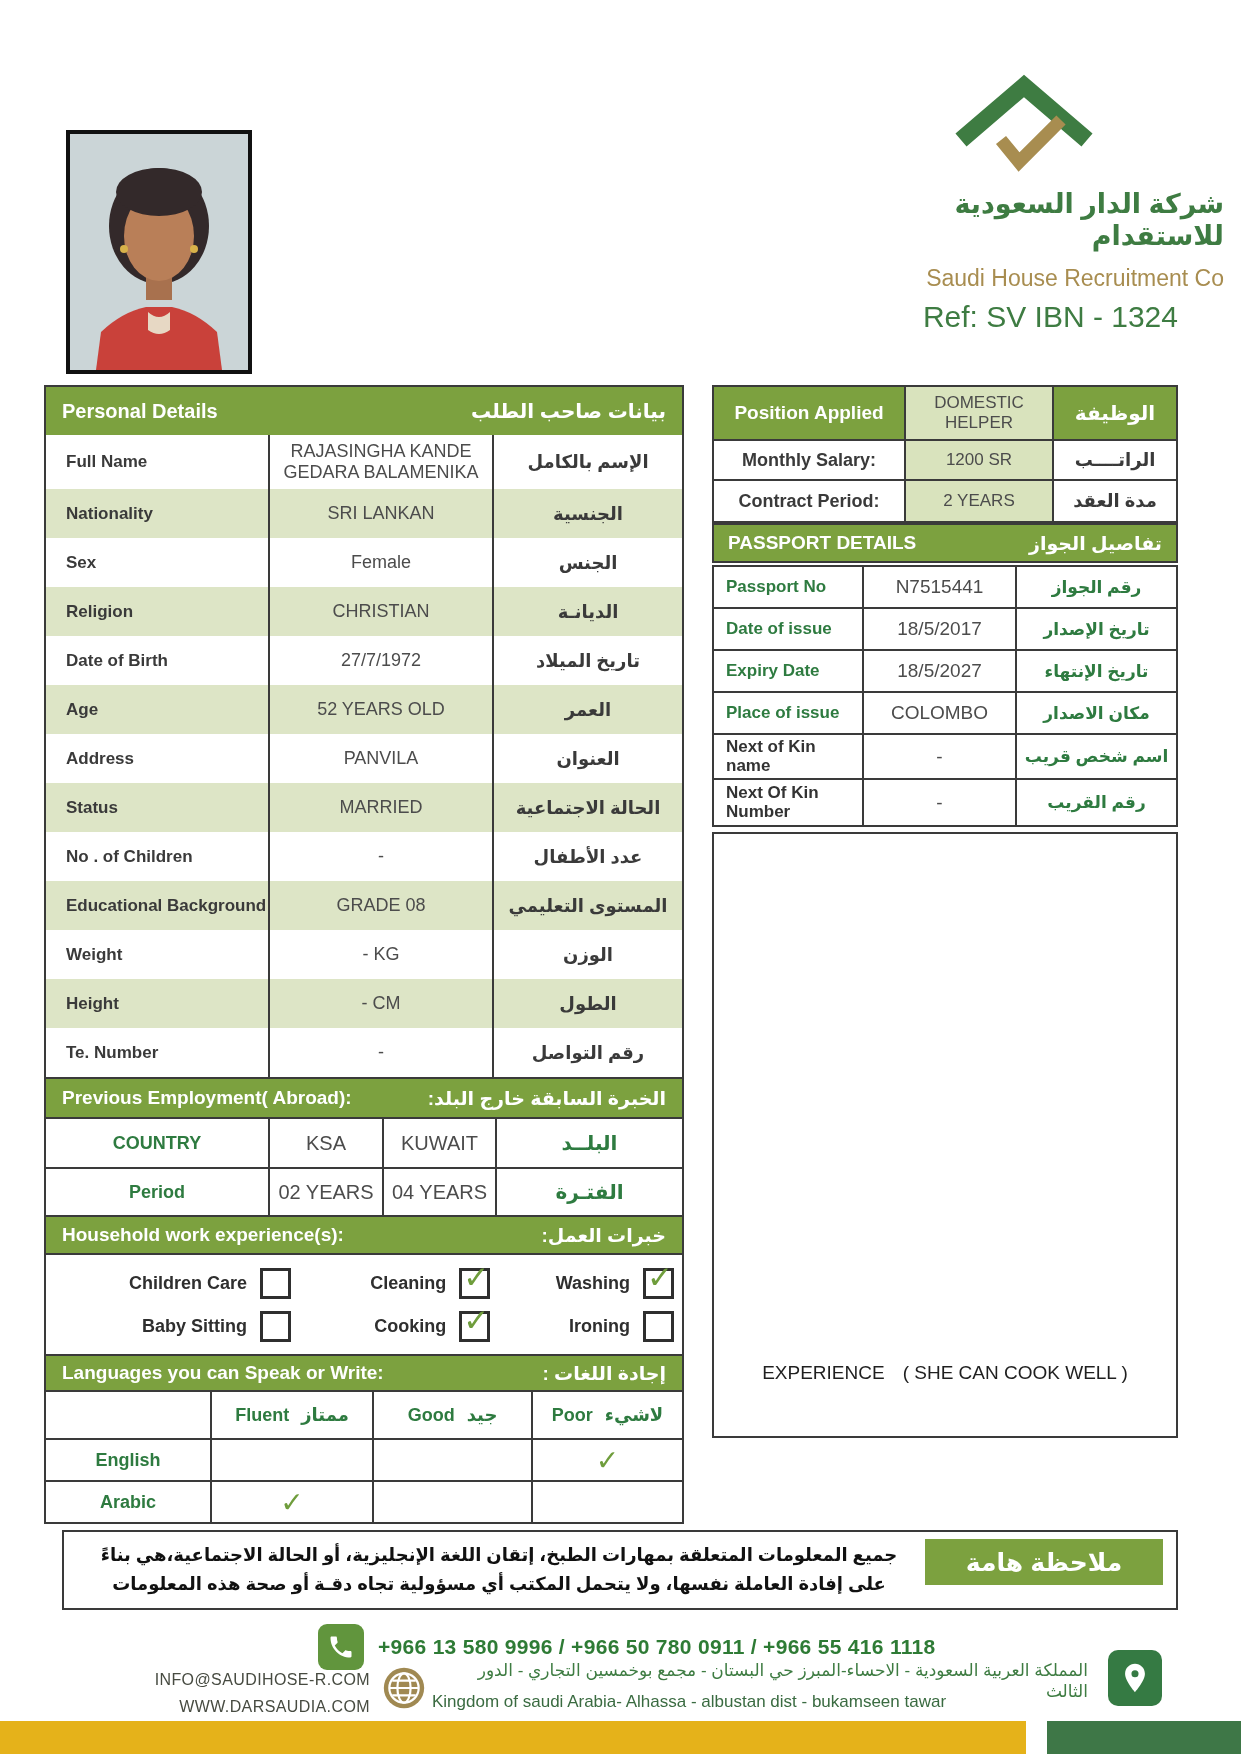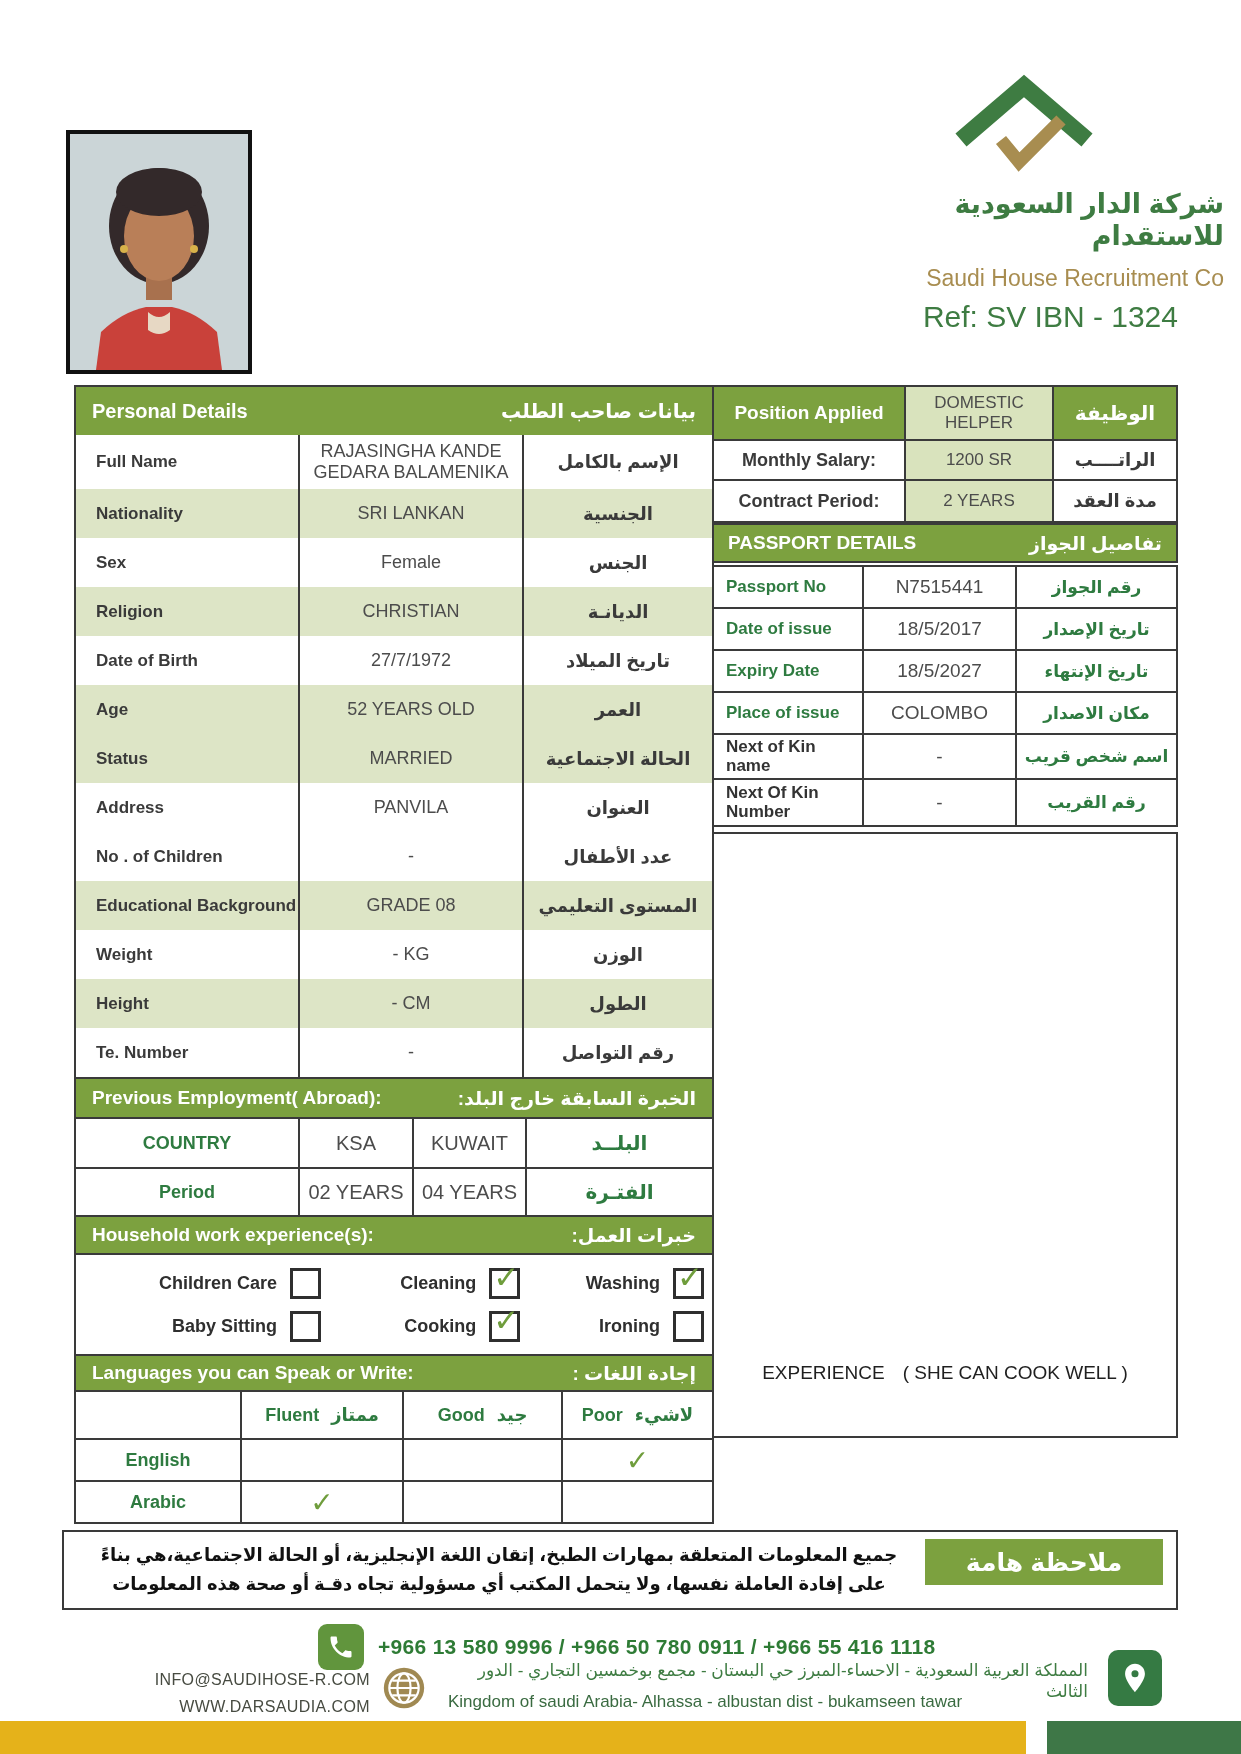--- a/index.html
+++ b/index.html
@@ -16,21 +16,21 @@
   .brand{position:absolute;left:824px;top:74px;width:400px;text-align:right}
   .brand svg{display:block;margin:0 auto}
   .brand-ar{margin-top:14px;font-size:27px;font-weight:bold;color:var(--logogreen);direction:rtl}
   .brand-en{margin-top:13px;font-size:23px;color:var(--tan)}
   .ref{position:absolute;left:824px;top:300px;width:354px;text-align:right;font-size:30px;color:var(--logogreen)}
   
   .sec-head{display:flex;justify-content:space-between;align-items:center;background:var(--green);
             color:#fff;font-weight:bold;padding:0 16px}
   .sec-head .ar{direction:rtl}
   
-  .ltable{position:absolute;left:74px;top:385px;width:640px;border:2px solid var(--bdr);background:#fff}
+  .ltable{position:absolute;left:44px;top:385px;width:640px;border:2px solid var(--bdr);background:#fff}
   .ph{height:48px;font-size:20px}
   .prow{display:flex;align-items:stretch;height:49px;background:#fff}
   .prow.tall{height:54px}
   .prow.alt{background:var(--rowgreen)}
   .pc1{width:224px;border-right:2px solid var(--bdr);display:flex;align-items:center;padding-left:20px;
        font-weight:bold;font-size:17px;color:var(--ink)}
   .pc2{width:224px;border-right:2px solid var(--bdr);display:flex;align-items:center;justify-content:center;
        text-align:center;font-size:18px;color:var(--val);padding:0 8px;line-height:1.15}
   .pc3{flex:1;display:flex;align-items:center;justify-content:center;font-weight:bold;font-size:18px;
        color:var(--ink);direction:rtl}
@@ -98,21 +98,21 @@
               font-weight:bold;font-size:18px;color:#111;line-height:1.6}
   
   .phones{position:absolute;left:318px;top:1624px;display:flex;align-items:center;gap:14px}
   .sqicon{width:46px;height:46px;border-radius:9px;background:#61953d;display:flex;align-items:center;justify-content:center}
   .phone-text{font-weight:bold;font-size:21px;color:#2e7b35;letter-spacing:.3px}
   .emails{position:absolute;left:70px;top:1666px;width:300px;text-align:right;font-size:16px;color:#474b41;
           letter-spacing:.4px;line-height:27px}
   .globe{position:absolute;left:382px;top:1666px}
   .addr-ar{position:absolute;left:432px;top:1660px;width:656px;text-align:right;direction:rtl;
            font-size:17px;color:var(--logogreen)}
-  .addr-en{position:absolute;left:448px;top:1692px;width:656px;text-align:left;font-size:17px;color:#3a6b41}
+  .addr-en{position:absolute;left:432px;top:1692px;width:656px;text-align:left;font-size:17px;color:#3a6b41}
   .pin{position:absolute;left:1108px;top:1650px;width:54px;height:56px;border-radius:10px;background:#357a43;
        display:flex;align-items:center;justify-content:center}
   .bar-gold{position:absolute;left:0;top:1721px;width:1026px;height:33px;background:var(--gold)}
   .bar-green{position:absolute;left:1047px;top:1721px;width:194px;height:33px;background:var(--bargreen)}
 </style>
 </head>
 <body>
 
 <div class="page">
 
@@ -169,29 +169,29 @@
     <div class="prow">
       <div class="pc1">Date of  Birth</div>
       <div class="pc2">27/7/1972</div>
       <div class="pc3">تاريخ الميلاد</div>
     </div>
     <div class="prow alt">
       <div class="pc1">Age</div>
       <div class="pc2">52 YEARS OLD</div>
       <div class="pc3">العمر</div>
     </div>
+    <div class="prow">
+      <div class="pc1">Address</div>
+      <div class="pc2">PANVILA</div>
+      <div class="pc3">العنوان</div>
+    </div>
     <div class="prow alt">
       <div class="pc1">Status</div>
       <div class="pc2">MARRIED</div>
       <div class="pc3">الحالة الاجتماعية</div>
-    </div>
-    <div class="prow">
-      <div class="pc1">Address</div>
-      <div class="pc2">PANVILA</div>
-      <div class="pc3">العنوان</div>
     </div>
     <div class="prow">
       <div class="pc1">No . of Children</div>
       <div class="pc2">-</div>
       <div class="pc3">عدد الأطفال</div>
     </div>
     <div class="prow alt">
       <div class="pc1">Educational Background</div>
       <div class="pc2">GRADE 08</div>
       <div class="pc3">المستوى التعليمي</div>

